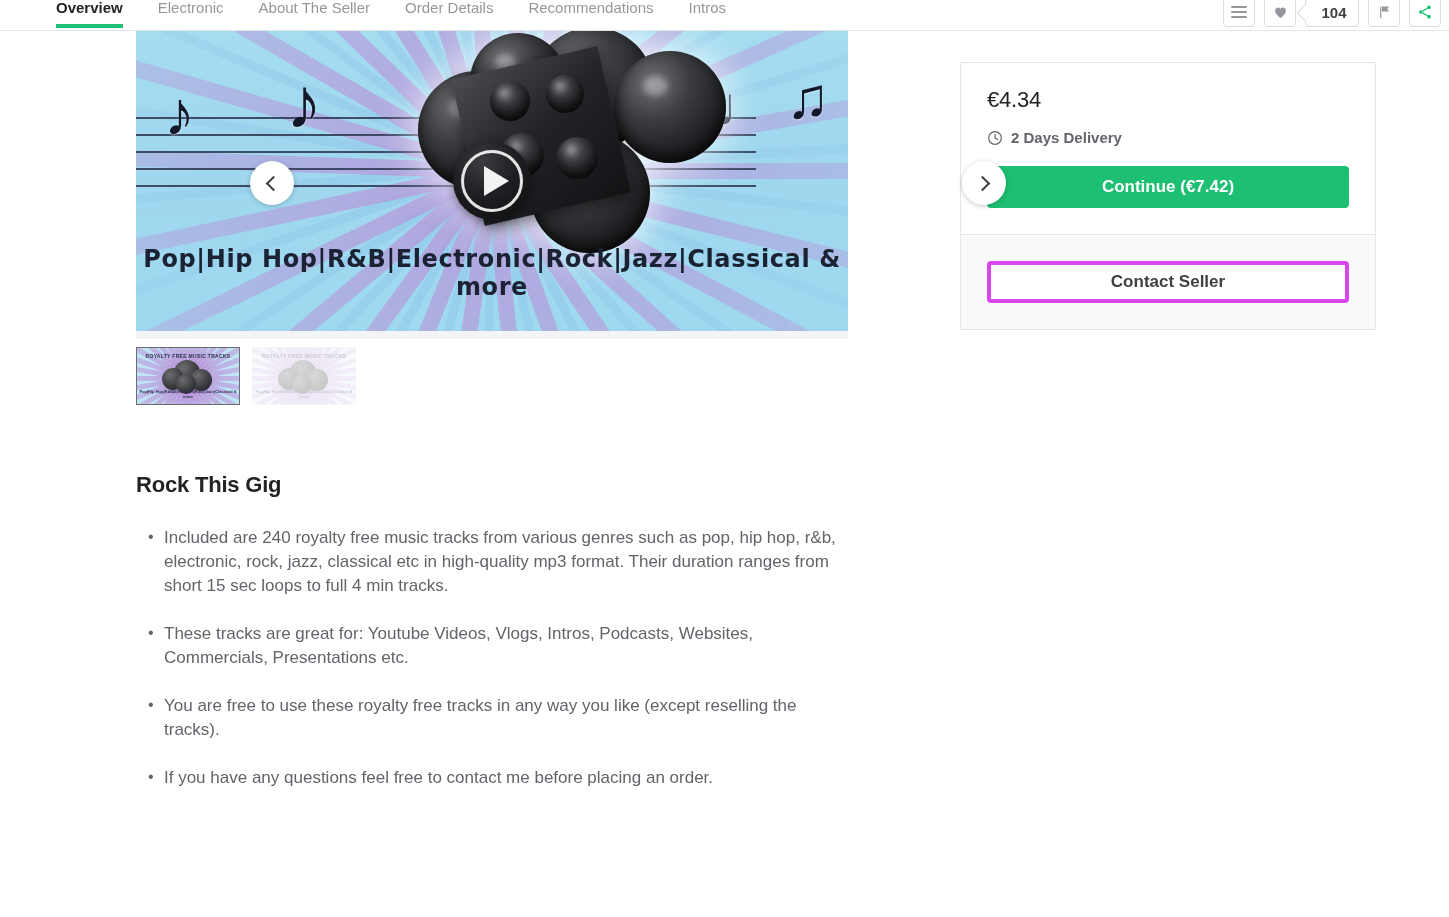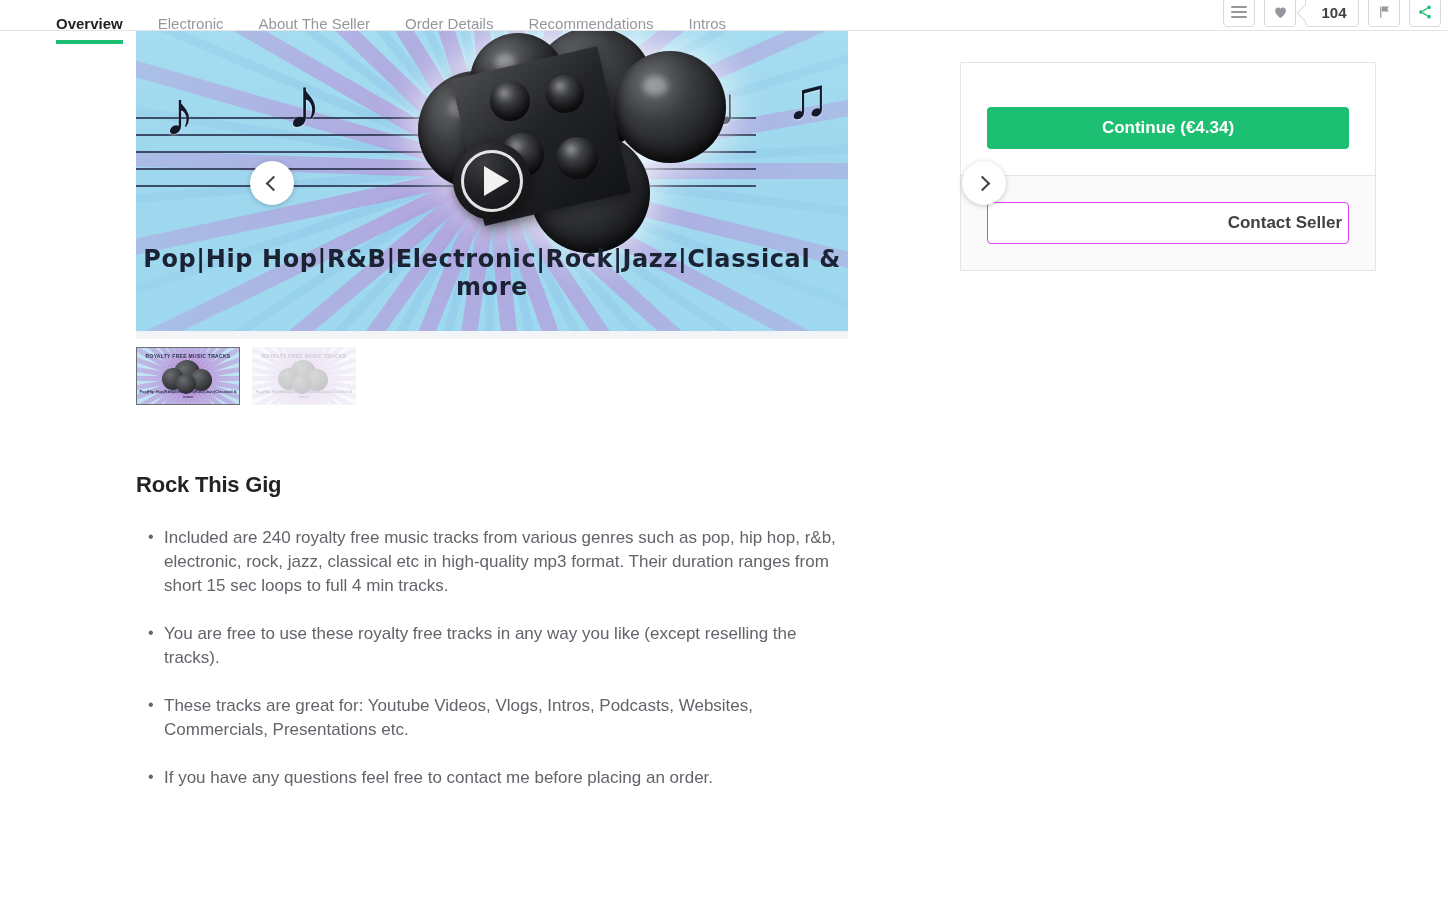--- a/index.html
+++ b/index.html
@@ -12,22 +12,22 @@
   }
 
   
   .tabbar {
     position: absolute; top: 0; left: 0;
     width: 1449px; height: 31px;
     border-bottom: 1px solid #e4e5e7;
     background: #fff;
   }
   .tabs {
-    position: absolute; left: 56px; top: 10px;
-    display: flex; align-items: center; height: 39px;
+    position: absolute; left: 56px; top: 0;
+    display: flex; align-items: flex-start; height: 39px;
   }
   .tab {
     font-size: 15px; color: #95979d; font-weight: 400;
     padding: 0 0 12px 0; margin-right: 35px;
     white-space: nowrap; cursor: pointer; line-height: 16px;
     position: relative; background: none; border: none;
     font-family: "Liberation Sans", sans-serif;
   }
   .tab.active { color: #222325; font-weight: 700; }
   .tab.active::after {
@@ -197,24 +197,23 @@
     background: #1dbf73; color: #fff; border: none; border-radius: 4px;
     font-size: 17px; font-weight: 700; cursor: pointer;
     font-family: "Liberation Sans", sans-serif;
   }
   .card-contact {
     border: 1px solid #e4e5e7; border-top: none; background: #fafafa;
     padding: 26px; 
   }
   .btn-contact {
     display: block; width: 100%; height: 42px;
-    background: #fff; color: #404145; border: 1px solid #d946ef; border-radius: 4px;
+    background: #fff; color: #404145; border: 4px solid #d946ef; border-radius: 4px;
     font-size: 17px; font-weight: 700; cursor: pointer;
     font-family: "Liberation Sans", sans-serif;
-    text-align: right;
   }
 </style>
 </head>
 <body>
 
 <div class="tabbar">
   <div class="tabs">
     <button class="tab active">Overview</button>
     <button class="tab">Electronic</button>
     <button class="tab">About The Seller</button>
@@ -454,26 +453,34 @@
       </div>
       <div class="t-cap">Pop|Hip Hop|R&amp;B|Electronic|Rock|Jazz|Classical &amp; more</div>
     </div>
   </div>
 </div>
 
 <div class="about">
   <h2>Rock This Gig</h2>
   <ul>
     <li>Included are 240 royalty free music tracks from various genres such as pop, hip hop, r&amp;b, electronic, rock, jazz, classical etc  in high-quality mp3 format. Their duration ranges from short 15 sec loops to full 4 min tracks.</li>
+    <li>These tracks are great for: Youtube Videos, Vlogs, Intros, Podcasts, Websites, Commercials, Presentations etc.</li>
     <li>You are free to use these royalty free tracks in any way you like (except reselling the tracks).</li>
-    <li>These tracks are great for: Youtube Videos, Vlogs, Intros, Podcasts, Websites, Commercials, Presentations etc.</li>
     <li>If you have any questions feel free to contact me before placing an order.</li>
   </ul>
 </div>
 
 <div class="rail">
   <div class="card">
-    <button class="btn-continue">Continue (€4.34)</button>
+    <div class="price">€4.34</div>
+    <div class="delivery">
+      <svg class="clock-ic" viewBox="0 0 24 24">
+        <circle cx="12" cy="12" r="9.5" fill="none" stroke="#62646a" stroke-width="1.8"></circle>
+        <path d="M12 6.5V12l4 2.4" fill="none" stroke="#62646a" stroke-width="1.8" stroke-linecap="round"></path>
+      </svg>
+      <span>2 Days Delivery</span>
+    </div>
+    <button class="btn-continue">Continue (€7.42)</button>
   </div>
   <div class="card-contact">
     <button class="btn-contact">Contact Seller</button>
   </div>
 </div>
 
 </body></html>

